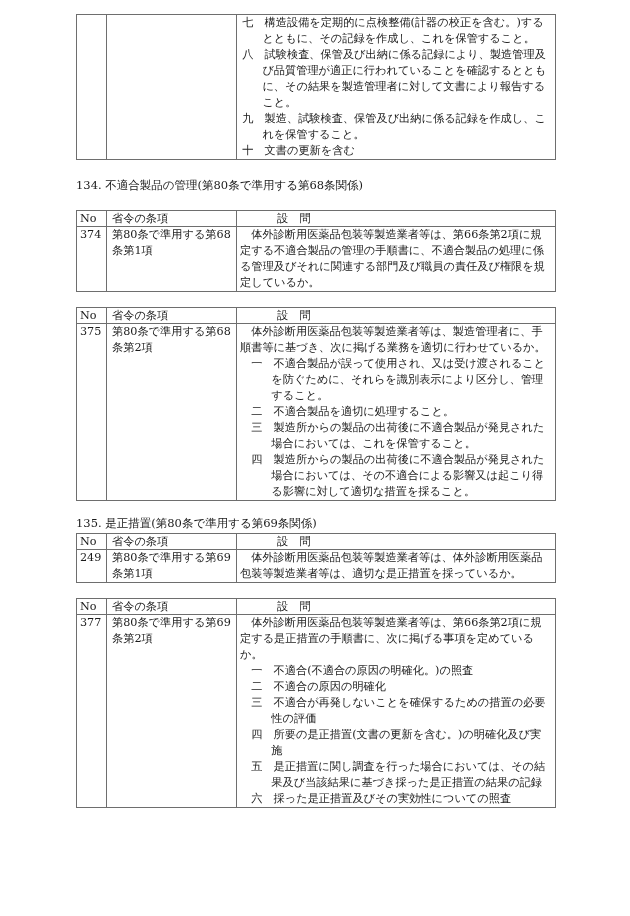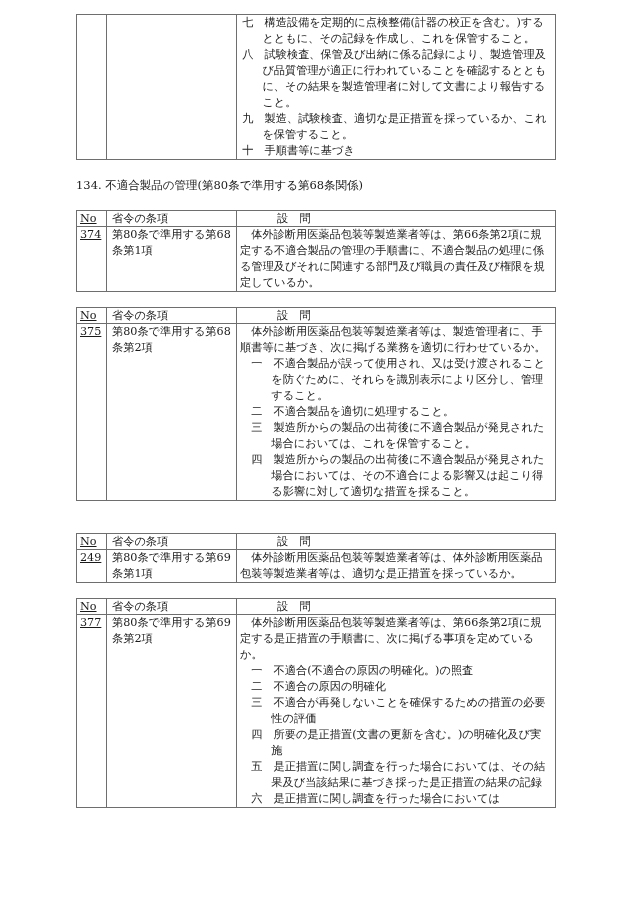--- a/index.html
+++ b/index.html
@@ -5,21 +5,21 @@
   html, body { margin: 0; padding: 0; background: #ffffff; }
   body { width: 630px; height: 916px; position: relative; overflow: hidden;
          font-family: "DejaVu Serif", "Liberation Serif", serif; color: #1a1a1a; }
   .page { position: absolute; left: 0; top: 0; width: 630px; height: 916px; }
   table.q { position: absolute; left: 76px; width: 479px; border-collapse: collapse;
             table-layout: fixed; font-size: 11.2px; line-height: 16px; }
   table.q td, table.q th { border: 1px solid #6e6e6e; vertical-align: top; padding: 0 3px;
             font-weight: normal; text-align: left; }
   table.q th { padding-top: 0; padding-bottom: 0; height: 15px; line-height: 15px; padding-left: 40px; }
   col.c1 { width: 30px; } col.c2 { width: 130px; } col.c3 { width: 319px; }
-  .no { padding-left: 3px !important; text-decoration: underline; }
+  .no { padding-left: 3px !important; }
   .clause { padding-left: 5px !important; }
   .lead { text-indent: 1em; }
   .items { margin: 0; padding: 0; list-style: none; }
   .items li { padding-left: 2.8em; text-indent: -1.8em; }
   .items.l2 li { padding-left: 2.8em; text-indent: -1.8em; }
   .items.top li { padding-left: 2.0em; text-indent: -1.8em; }
   .heading { position: absolute; left: 76px; font-size: 11.5px; line-height: 16px; }
   .cont td { border-top: none; }
 </style>
 </head>
@@ -34,22 +34,22 @@
         <col class="c3">
       </colgroup>
     <tbody>
         <tr>
       <td style="height:141px;"></td>
       <td></td>
       <td>
         <ul class="items top">
           <li><span>七</span>　<span>構造設備を定期的に点検整備(計器の校正を含む。)するとともに、その記録を作成し、これを保管すること。</span></li>
           <li><span>八</span>　<span>試験検査、保管及び出納に係る記録により、製造管理及び品質管理が適正に行われていることを確認するとともに、その結果を製造管理者に対して文書により報告すること。</span></li>
-          <li><span>九</span>　<span>製造、試験検査、適切な是正措置を採っているか、これを保管すること。</span></li>
-          <li><span>十</span>　<span>手順書等に基づき</span></li>
+          <li><span>九</span>　<span>製造、試験検査、保管及び出納に係る記録を作成し、これを保管すること。</span></li>
+          <li><span>十</span>　<span>文書の更新を含む</span></li>
         </ul>
       </td>
     </tr>
   </tbody>
     </table>
 
   <div class="heading" style="top:177px;">134.  不適合製品の管理(第80条で準用する第68条関係)</div>
 
   <table class="q" style="top:210px;">
     <colgroup>
@@ -94,20 +94,21 @@
           <li><span>一</span>　<span>不適合製品が誤って使用され、又は受け渡されることを防ぐために、それらを識別表示により区分し、管理すること。</span></li>
           <li><span>二</span>　<span>不適合製品を適切に処理すること。</span></li>
           <li><span>三</span>　<span>製造所からの製品の出荷後に不適合製品が発見された場合においては、これを保管すること。</span></li>
           <li><span>四</span>　<span>製造所からの製品の出荷後に不適合製品が発見された場合においては、その不適合による影響又は起こり得る影響に対して適切な措置を採ること。</span></li>
         </ul>
       </td>
     </tr>
   </tbody>
     </table>
 
+  <div class="heading" style="top:515px;">135.  是正措置(第80条で準用する第69条関係)</div>
 
   <table class="q" style="top:533px;">
     <colgroup>
         <col class="c1">
         <col class="c2">
         <col class="c3">
       </colgroup>
     <tbody>
         <tr>
       <th class="no">No</th>
@@ -140,20 +141,20 @@
       <td class="no">377</td>
       <td class="clause">第80条で準用する第69条第2項</td>
       <td>
         <div class="lead">体外診断用医薬品包装等製造業者等は、第66条第2項に規定する是正措置の手順書に、次に掲げる事項を定めているか。</div>
         <ul class="items l2">
           <li><span>一</span>　<span>不適合(不適合の原因の明確化。)の照査</span></li>
           <li><span>二</span>　<span>不適合の原因の明確化</span></li>
           <li><span>三</span>　<span>不適合が再発しないことを確保するための措置の必要性の評価</span></li>
           <li><span>四</span>　<span>所要の是正措置(文書の更新を含む。)の明確化及び実施</span></li>
           <li><span>五</span>　<span>是正措置に関し調査を行った場合においては、その結果及び当該結果に基づき採った是正措置の結果の記録</span></li>
-          <li><span>六</span>　<span>是正措置に関し調査を行った場合においては</span></li>
+          <li><span>六</span>　<span>採った是正措置及びその実効性についての照査</span></li>
         </ul>
       </td>
     </tr>
   </tbody>
     </table>
 
 </div>
 
 </body></html>

